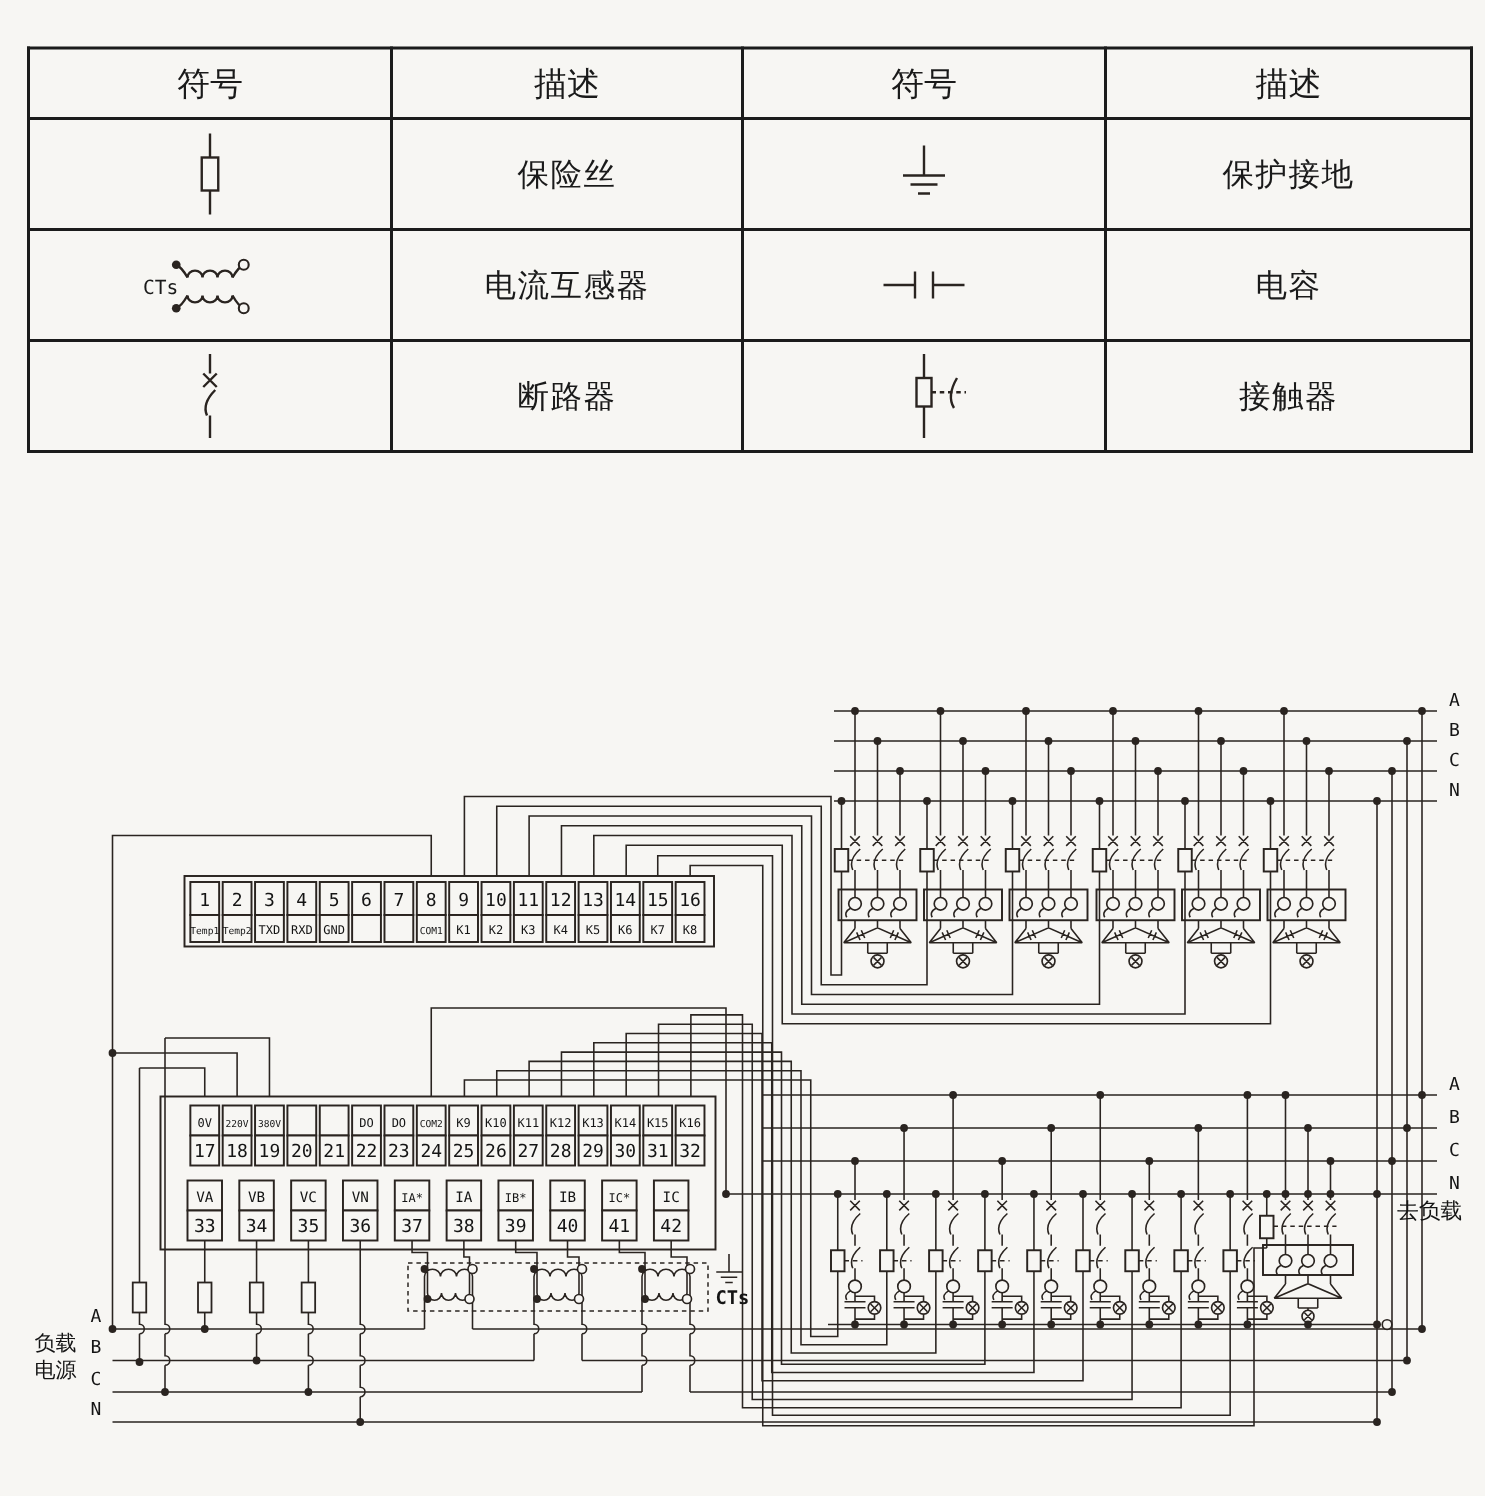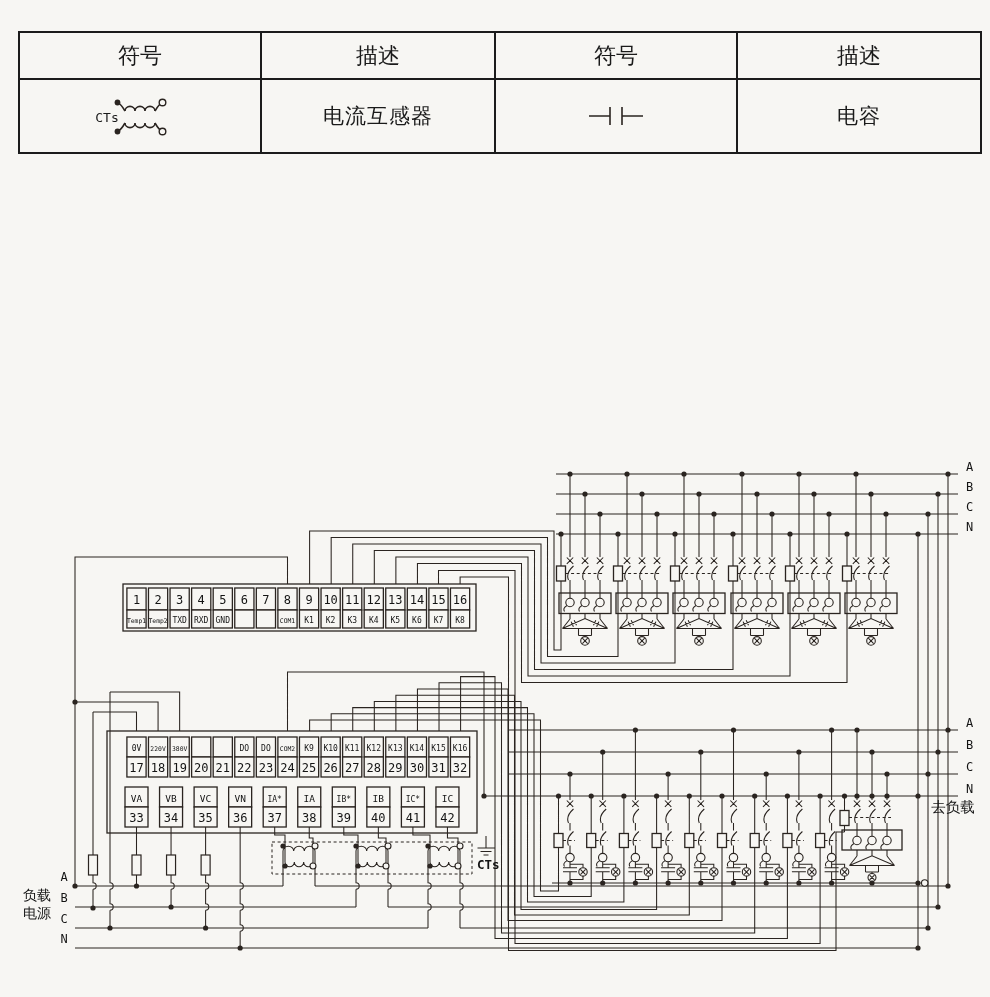--- a/index.html
+++ b/index.html
@@ -23,20 +23,39 @@
       <tr>
     <th style="width:240px">符号</th>
     <th style="width:232px">描述</th>
     <th style="width:240px">符号</th>
     <th style="width:242px">描述</th>
   </tr>
   <tr>
     <td>
           <div class="sym">
             <svg width="110" height="64" viewBox="-55 -32 110 64">
+              <path d="M0,-27 V27" fill="none" stroke="#2a2420" stroke-width="1.6"></path>
+              <rect x="-5.5" y="-11" width="11" height="22" fill="#f7f6f3" stroke="#2a2420" stroke-width="1.6"></rect>
+            </svg>
+          </div>
+        </td>
+    <td class="desc">保险丝</td>
+    <td>
+          <div class="sym">
+            <svg width="110" height="64" viewBox="-55 -32 110 64">
+              <path d="M0,-19 V1 M-14,1 H14 M-9,7 H9 M-4,13 H4" fill="none" stroke="#2a2420" stroke-width="1.6"></path>
+            </svg>
+          </div>
+        </td>
+    <td class="desc">保护接地</td>
+  </tr>
+  <tr>
+    <td>
+          <div class="sym">
+            <svg width="110" height="64" viewBox="-55 -32 110 64">
               <path d="M-15,-5 a5,4.6 0 1 1 10,0 a5,4.6 0 1 1 10,0 a5,4.6 0 1 1 10,0" fill="none" stroke="#2a2420" stroke-width="1.6"></path>
               <path d="M-15,-5 q-4,-7 -7,-8 M15,-5 q4,-7 7,-8" fill="none" stroke="#2a2420" stroke-width="1.6"></path>
               <circle cx="-22.5" cy="-13.5" r="2.9" fill="#2a2420"></circle>
               <circle cx="22.5" cy="-13.5" r="3.3" fill="#f7f6f3" stroke="#2a2420" stroke-width="1.4"></circle>
               <path d="M-15,7 a5,4.6 0 1 0 10,0 a5,4.6 0 1 0 10,0 a5,4.6 0 1 0 10,0" fill="none" stroke="#2a2420" stroke-width="1.6"></path>
               <path d="M-15,7 q-4,7 -7,8 M15,7 q4,7 7,8" fill="none" stroke="#2a2420" stroke-width="1.6"></path>
               <circle cx="-22.5" cy="15.5" r="2.9" fill="#2a2420"></circle>
               <circle cx="22.5" cy="15.5" r="3.3" fill="#f7f6f3" stroke="#2a2420" stroke-width="1.4"></circle>
               <text x="-33" y="6" text-anchor="middle" font-size="13" font-family="'DejaVu Sans Mono', monospace" fill="#1a1a1a">CTs</text>
             </svg>
@@ -44,20 +63,41 @@
         </td>
     <td class="desc">电流互感器</td>
     <td>
           <div class="sym">
             <svg width="110" height="64" viewBox="-55 -32 110 64">
               <path d="M-27,0 H-6 M-6,-9 V9 M6,-9 V9 M6,0 H27" fill="none" stroke="#2a2420" stroke-width="1.6"></path>
             </svg>
           </div>
         </td>
     <td class="desc">电容</td>
+  </tr>
+  <tr>
+    <td>
+          <div class="sym">
+            <svg width="110" height="64" viewBox="-55 -32 110 64">
+              <path d="M0,-28 V-15 M-4.5,-15 L4.5,-6 M4.5,-15 L-4.5,-6 M3.5,-4 Q-5.5,5 -2,13 M0,13 V28" fill="none" stroke="#2a2420" stroke-width="1.6"></path>
+            </svg>
+          </div>
+        </td>
+    <td class="desc">断路器</td>
+    <td>
+          <div class="sym">
+            <svg width="110" height="64" viewBox="-55 -32 110 64">
+              <path d="M0,-28 V-12 M0,7 V28" fill="none" stroke="#2a2420" stroke-width="1.6"></path>
+              <rect x="-5" y="-12" width="10" height="19" fill="#f7f6f3" stroke="#2a2420" stroke-width="1.6"></rect>
+              <path d="M5,-2.5 H28" fill="none" stroke="#2a2420" stroke-width="1.6" stroke-dasharray="3,2.5"></path>
+              <path d="M22,-12 Q15,0 20,8" fill="none" stroke="#2a2420" stroke-width="1.6"></path>
+            </svg>
+          </div>
+        </td>
+    <td class="desc">接触器</td>
   </tr>
 </tbody>
   </table>
 
 <svg id="diag" width="990" height="597" viewBox="0 400 990 597" xmlns="http://www.w3.org/2000/svg">
     <g>
       <rect x="123" y="584" width="353" height="47" fill="none" stroke="#2a2420" stroke-width="1.3"></rect>
       <rect x="107" y="731" width="370" height="102" fill="none" stroke="#2a2420" stroke-width="1.3"></rect>
       <rect x="272" y="842" width="200" height="32" fill="none" stroke="#2a2420" stroke-width="1" stroke-dasharray="3,2.6"></rect>
       <rect x="559" y="593" width="52" height="20.5" fill="none" stroke="#2a2420" stroke-width="1.3"></rect>

